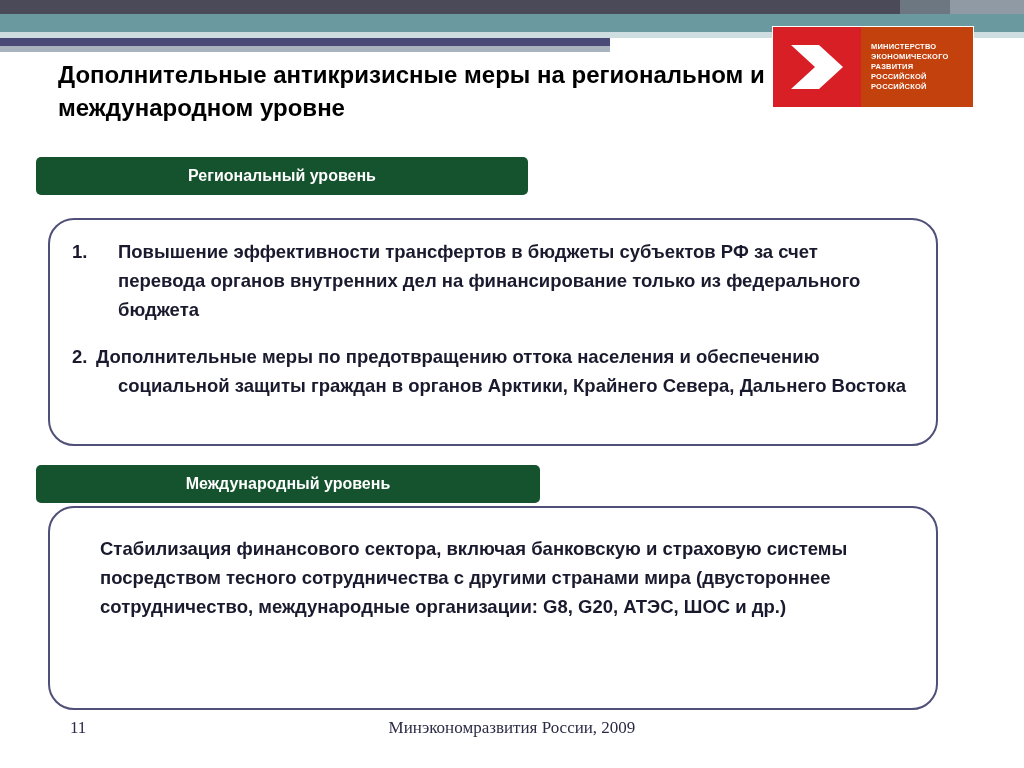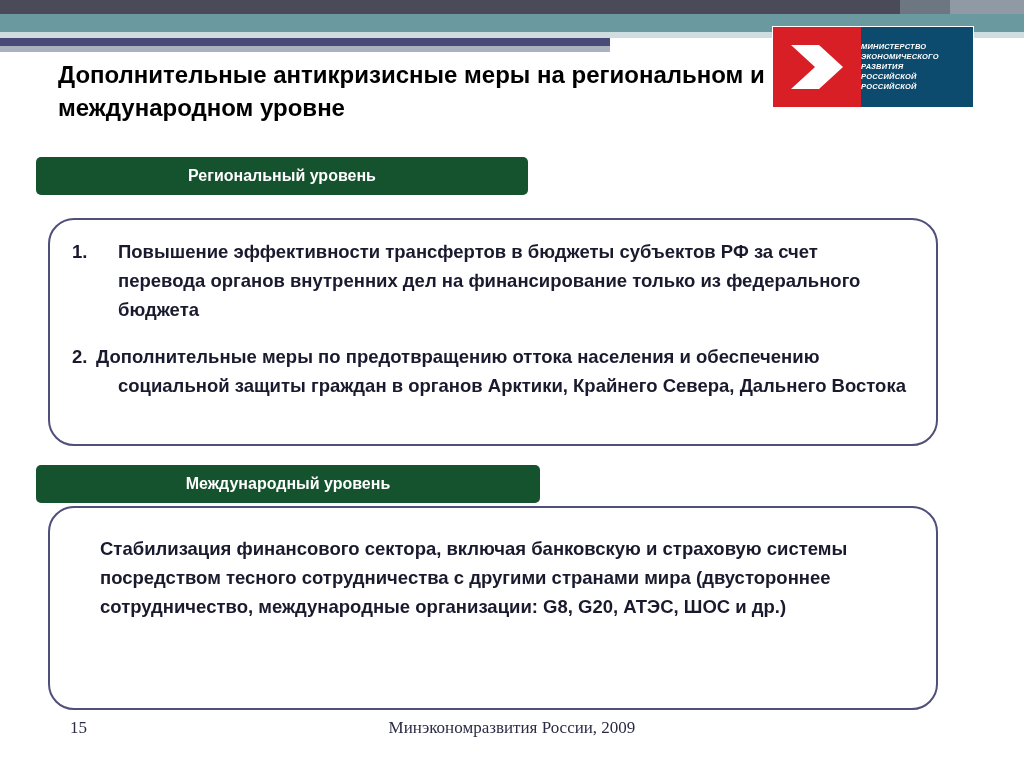--- a/index.html
+++ b/index.html
@@ -72,25 +72,25 @@
     background: #d81f26;
     position: relative;
   }
   .logo-arrow {
     position: absolute;
     left: 16px; top: 16px;
     width: 56px; height: 48px;
   }
   .logo-purple {
     width: 112px; height: 80px;
-    background: #0c4a6e;
+    background: #c2410c;
     display: flex;
     align-items: center;
+    padding-left: 10px;
     box-sizing: border-box;
-    font-style: italic;
   }
   .logo-text {
     color: #ffffff;
     font-size: 7.5px;
     font-weight: bold;
     line-height: 10px;
     letter-spacing: 0.2px;
   }
 
   
@@ -241,14 +241,14 @@
     <span class="txt">Дополнительные меры по предотвращению оттока населения и обеспечению социальной защиты граждан в органов Арктики, Крайнего Севера, Дальнего Востока</span>
   </div>
 </div>
 
 <div class="pill" id="pill-international">Международный уровень</div>
 
 <div class="content-box" id="box-international">
   <div class="item" id="item-intl">Стабилизация финансового сектора, включая банковскую и страховую системы посредством тесного сотрудничества с другими странами мира (двустороннее сотрудничество, международные организации: G8, G20, АТЭС, ШОС и др.)</div>
 </div>
 
-<div class="page-number">15</div>
+<div class="page-number">11</div>
 <div class="footer-text">Минэкономразвития России, 2009</div>
 
 </body></html>

